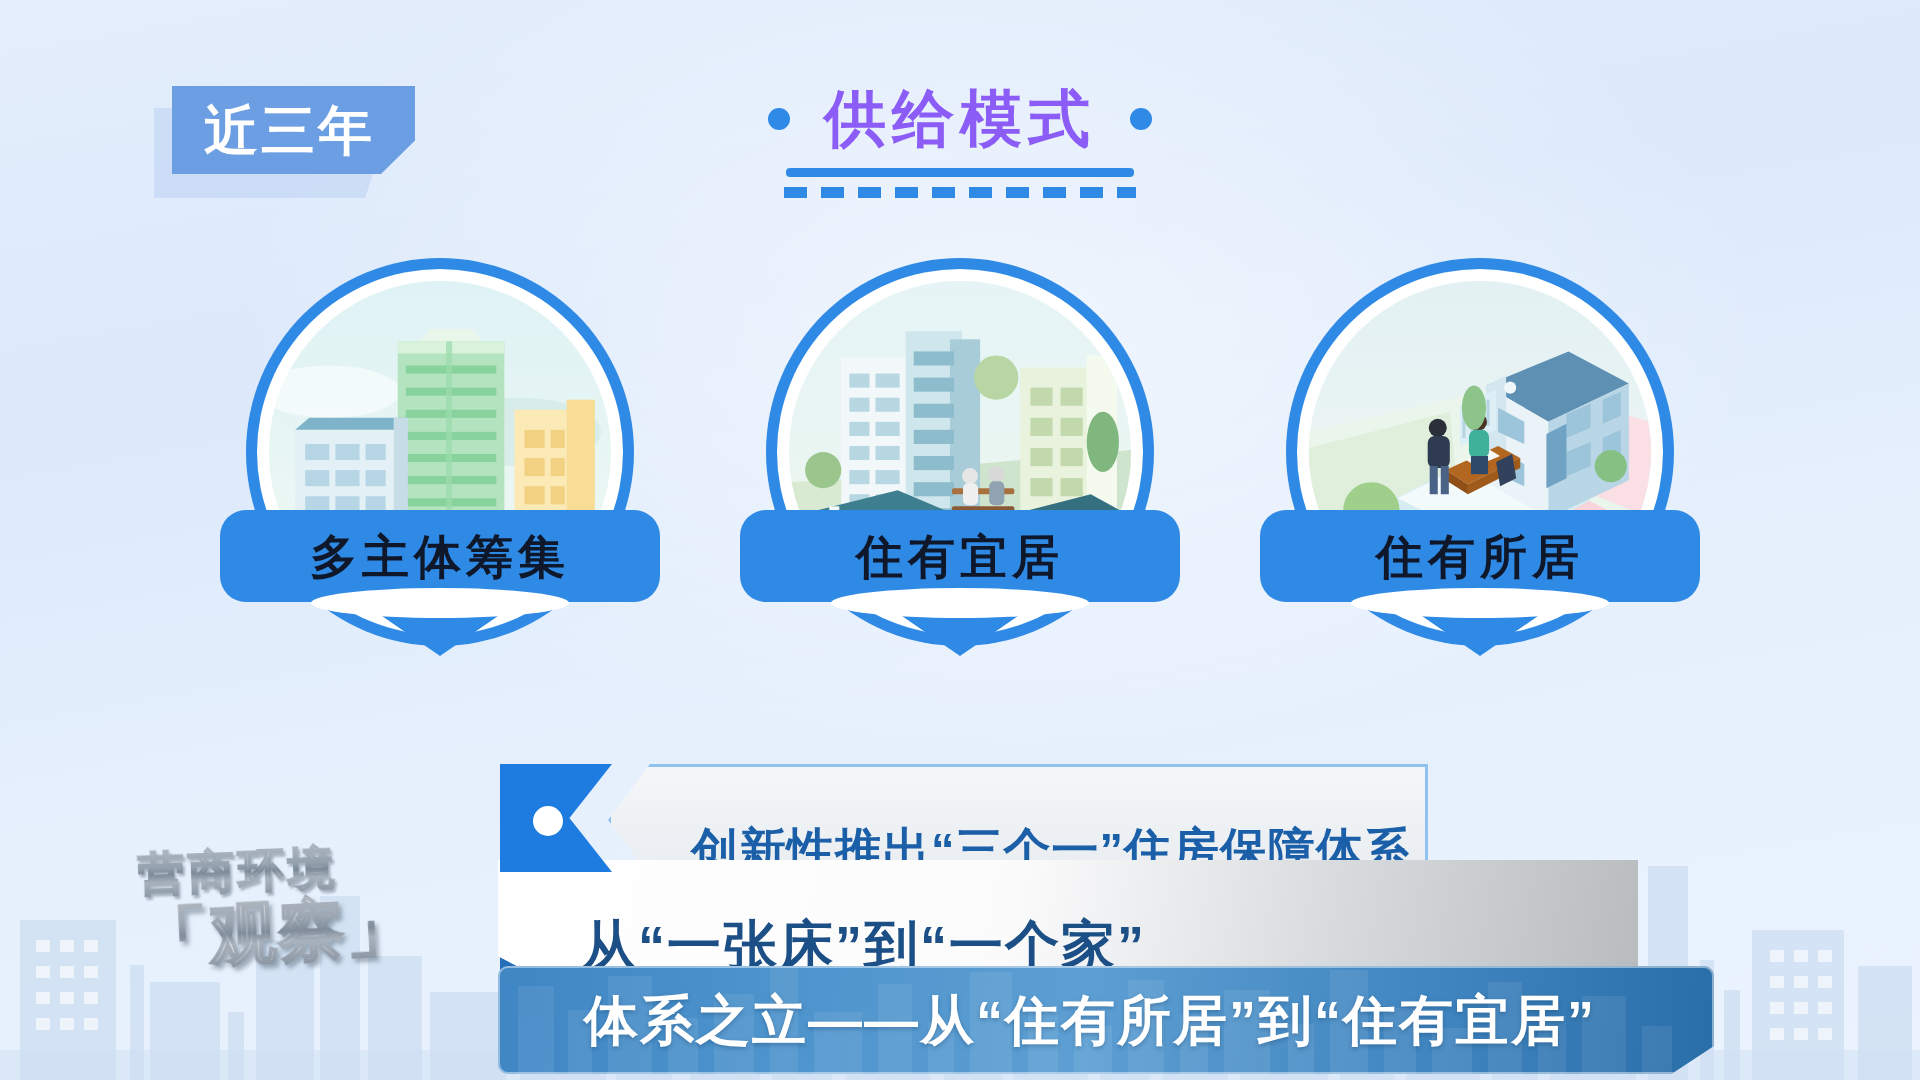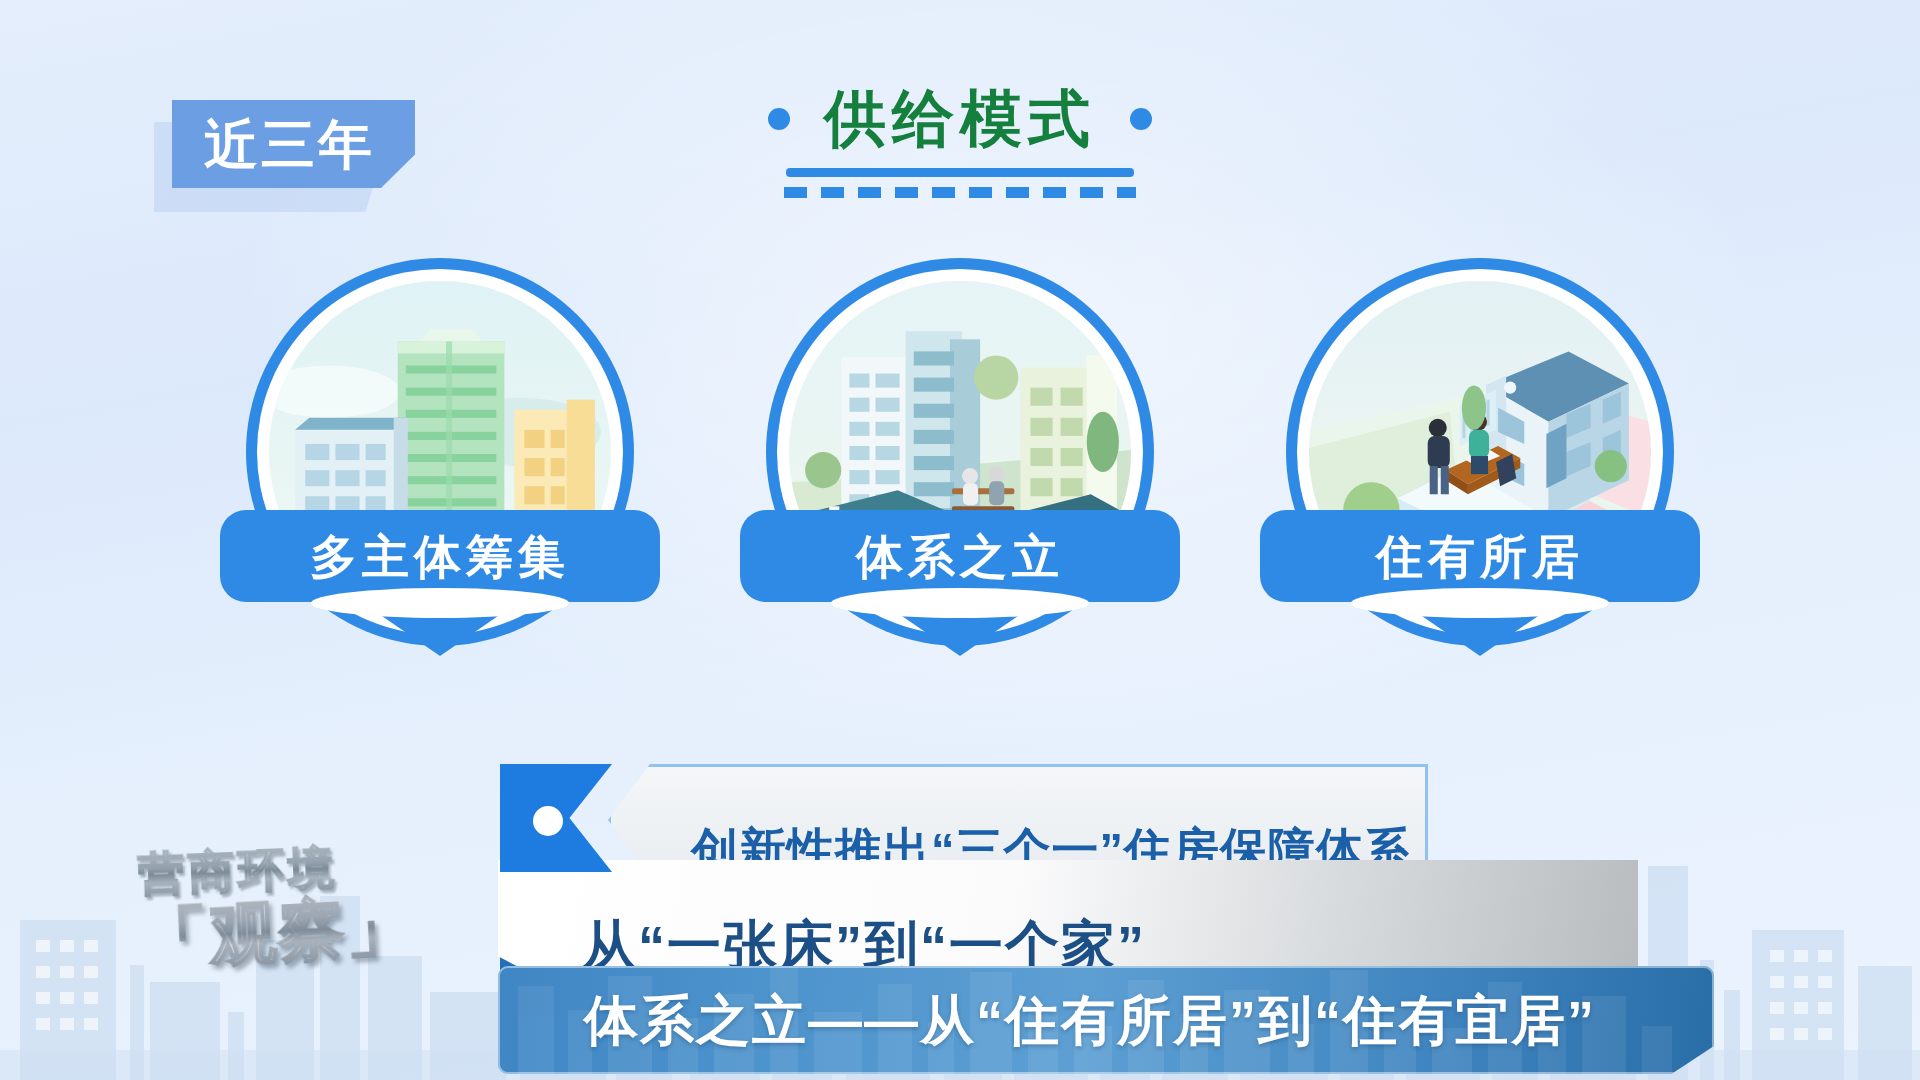--- a/index.html
+++ b/index.html
@@ -12,21 +12,21 @@
 
   
   .skyline { position:absolute; left:0; bottom:0; width:1920px; height:330px; overflow:hidden; pointer-events:none; }
   .skyline svg { display:block; width:1920px; height:330px; }
 
   .bg-glow { position:absolute; left:0; top:0; width:1920px; height:1080px;
              background:radial-gradient(ellipse 1100px 620px at 52% 30%, rgba(255,255,255,.55), rgba(255,255,255,0) 70%);
              pointer-events:none; }
 
   
-  .period-wrap { position:absolute; left:172px; top:100px; width:260px; height:95px; }
+  .period-wrap { position:absolute; left:172px; top:86px; width:260px; height:95px; }
   .period-shadow {
     position:absolute; left:-18px; top:22px; width:240px; height:90px;
     background:rgba(170,198,240,.38);
     clip-path:polygon(0 0, 100% 0, 88% 100%, 0 100%);
     border-radius:0 0 26px 0;
   }
   .period-tag {
     position:absolute; left:0; top:0; width:243px; height:88px;
     background:#6c9ee4;
     clip-path:polygon(0 0, 100% 0, 100% 62%, 86% 100%, 0 100%);
@@ -34,21 +34,21 @@
   }
   .period-tag span {
     color:#ffffff; font-size:54px; font-weight:700; letter-spacing:3px;
     line-height:1; padding-right:8px;
   }
 
   
   .header { position:absolute; left:0; top:88px; width:1920px; display:flex; flex-direction:column; align-items:center; }
   .header-row { display:flex; align-items:center; gap:34px; }
   .hdot { width:22px; height:22px; border-radius:50%; background:#2f8ae6; }
-  .header-title { font-size:62px; font-weight:700; color:#15803d; letter-spacing:6px; line-height:1; }
+  .header-title { font-size:62px; font-weight:700; color:#8b5cf6; letter-spacing:6px; line-height:1; }
   .rule-solid { width:348px; height:9px; background:#2f8ae6; border-radius:4px; margin-top:18px; }
   .rule-dashed { width:352px; height:11px; margin-top:10px;
      background:repeating-linear-gradient(to right,#2f8ae6 0 23px, transparent 23px 37px); }
 
   
   .badges { position:absolute; left:0; top:258px; width:1920px; height:440px; display:flex; justify-content:center; gap:100px; }
   .badge { position:relative; width:420px; height:440px; }
 
   .badge-ring {
     position:absolute; left:50%; top:0; transform:translateX(-50%);
@@ -63,21 +63,21 @@
     background:linear-gradient(160deg,#dff1f3 0%,#e9f6f3 45%,#f2f8f2 100%);
   }
   .badge-art svg { position:absolute; left:0; top:0; width:100%; height:100%; }
 
   .badge-label {
     position:absolute; left:50%; transform:translateX(-50%); top:252px;
     width:440px; height:92px; background:#2f8ae6; border-radius:26px;
     display:flex; align-items:center; justify-content:center; z-index:3;
   }
   .badge-label span {
-    color:#ffffff; font-size:47px; font-weight:700; letter-spacing:5px; line-height:1;
+    color:#0f172a; font-size:47px; font-weight:700; letter-spacing:5px; line-height:1;
   }
   .badge-tail {
     position:absolute; left:50%; transform:translateX(-50%); top:336px;
     width:180px; height:62px; background:#2f8ae6; z-index:2;
     clip-path:polygon(0 0, 100% 0, 50% 100%);
   }
   .badge-arc {
     position:absolute; left:50%; transform:translateX(-50%); top:330px;
     width:258px; height:30px; background:#ffffff; border-radius:50%; z-index:4;
   }
@@ -418,21 +418,21 @@
               <circle cx="206" cy="96" r="22" fill="#b8d6a4"></circle>
             <ellipse cx="312" cy="160" rx="16" ry="30" fill="#7fb77e"></ellipse>
             <circle cx="176" cy="300" r="18" fill="#8fc083"></circle>
           </svg>
         </div>
       </div>
     </div>
     <div class="badge-arc"></div>
     <div class="badge-tail"></div>
     <div class="badge-label">
-      <span>体系之立</span>
+      <span>住有宜居</span>
     </div>
   </div>
 
   <div class="badge">
     <div class="badge-ring">
       <div class="badge-ring-inner">
         <div class="badge-art">
           <svg viewBox="0 0 340 340" preserveAspectRatio="xMidYMid slice">
             <defs>
               <linearGradient id="sky3" x1="0" y1="0" x2="0" y2="1">

